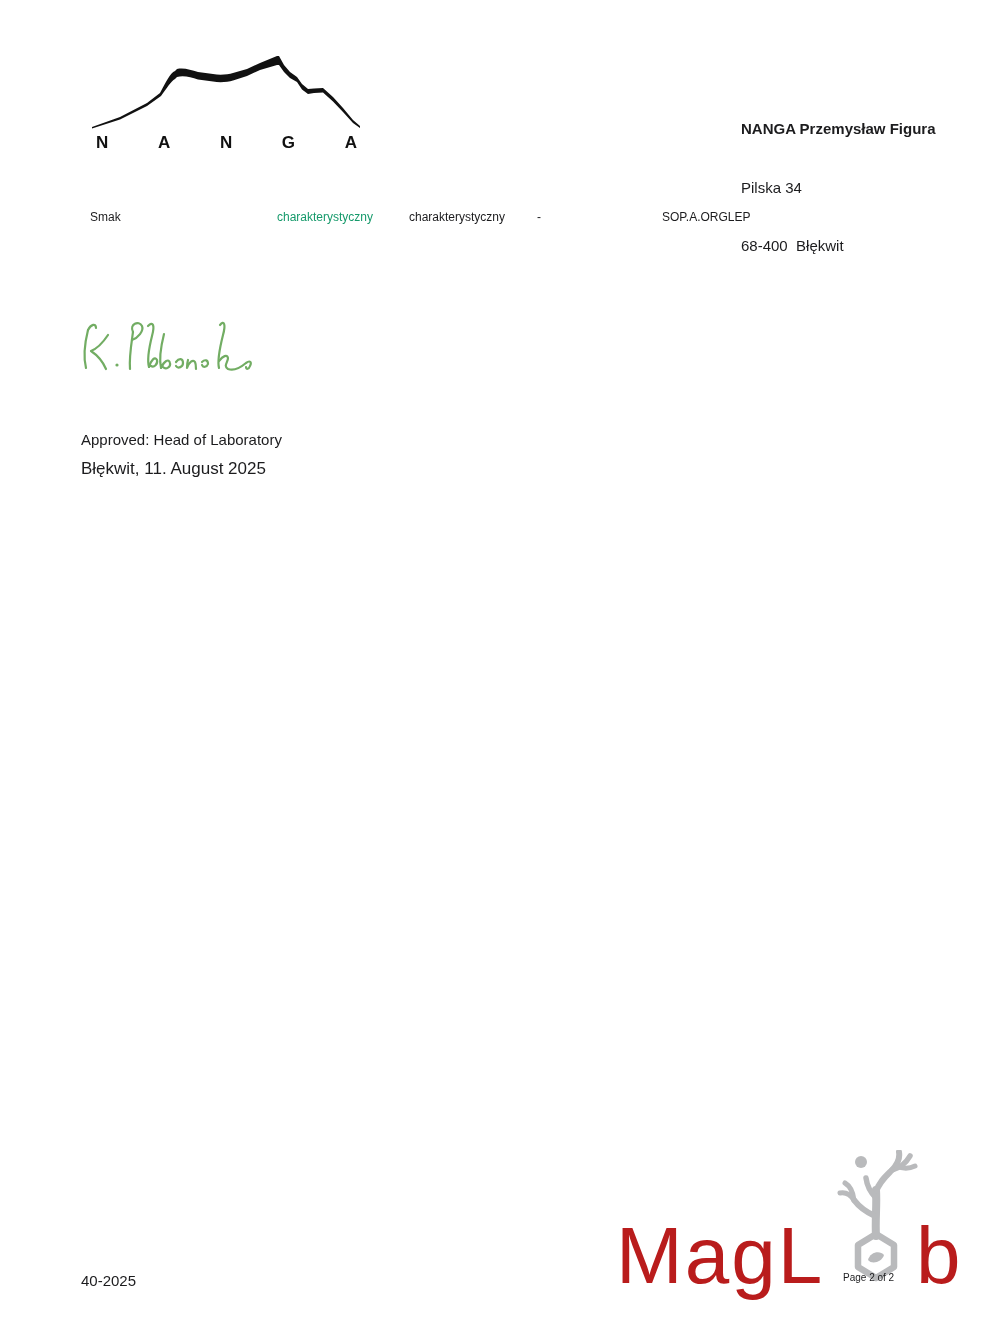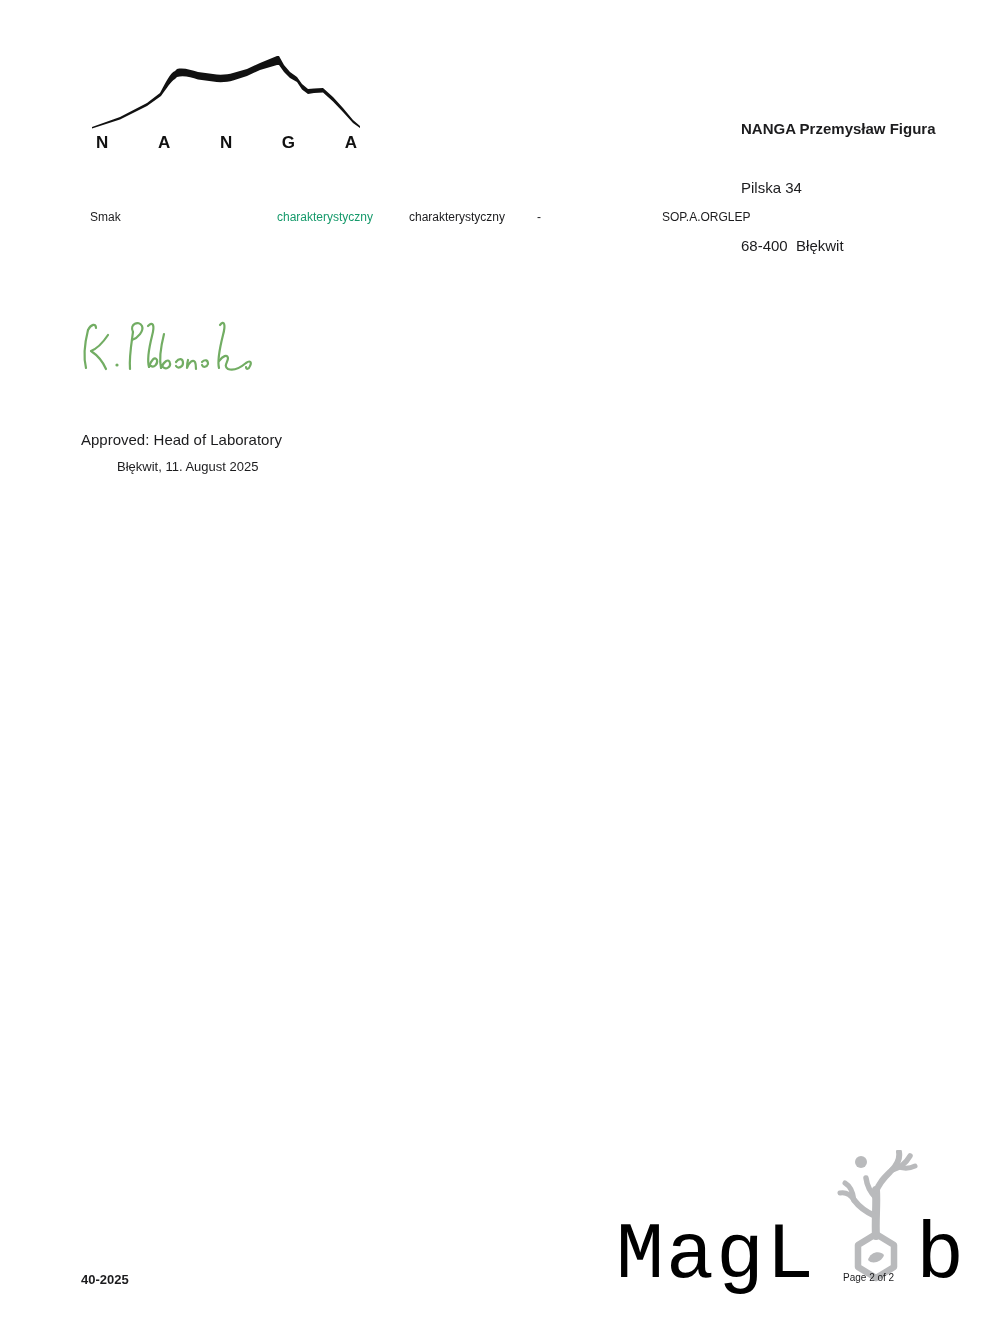--- a/index.html
+++ b/index.html
@@ -32,35 +32,35 @@
   .col-spec{left:409px;}
   .col-unit{left:537px;}
   .col-method{left:662px;}
 
   
   .signature{left:78px;top:316px;width:180px;height:62px;}
   .signature svg{width:180px;height:62px;display:block;}
 
   
   .approved-line{left:81px;top:431px;font-size:15px;}
-  .place-date-line{left:81px;top:459px;font-size:13px;margin-left:36px;}
+  .place-date-line{left:81px;top:459px;font-size:17px;}
 
   
   .wm-text{
-    font-family:Liberation Mono, monospace;
+    font-family:Liberation Sans, sans-serif;
     font-size:80px;line-height:80px;
-    color:#000000;letter-spacing:2px;
+    color:#b91c1c;letter-spacing:2px;
     z-index:1;
   }
   .wm-left{left:616px;top:1216px;}
   .wm-right{left:916px;top:1216px;}
   .wm-icon{left:832px;top:1150px;width:88px;height:134px;z-index:1;}
 
   
-  .doc-number{left:81px;top:1272px;font-size:13px;font-weight:bold;}
+  .doc-number{left:81px;top:1272px;font-size:15px;}
   .page-label{left:843px;top:1272px;font-size:10px;z-index:3;}
 </style>
 </head>
 <body>
 
 <div class="abs nanga-logo">
   <svg viewBox="0 0 280 110" width="280" height="110">
     <path fill="#111111" d="
       M4,77 L32,67 L59,53 L72,43 C78,32 82,23 87,21 L89,19
       C96,17.5 103,20 110,22 L125,24 C132,25.5 140,24.5 145,23

